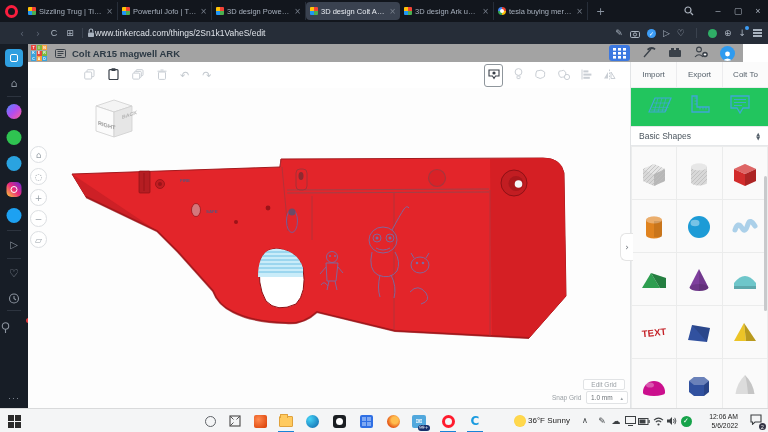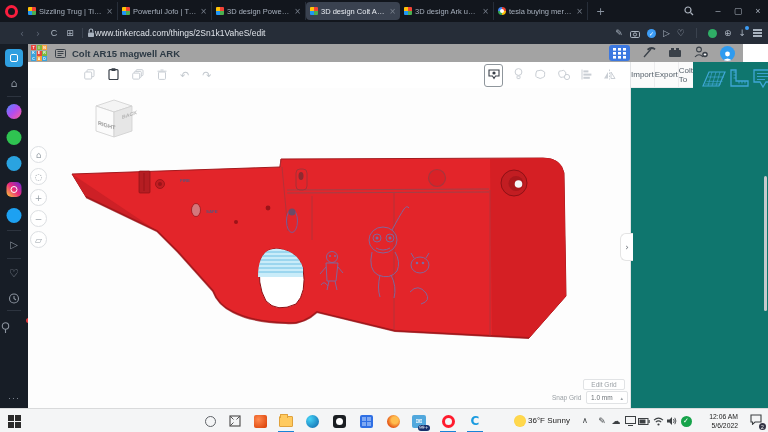--- a/index.html
+++ b/index.html
@@ -73,21 +73,21 @@
 .sel-box{border:1px solid #8f969c;border-radius:3px;padding:1.5px 2.5px;background:#fff}
 
 .canvas{position:absolute;left:0;top:26px;width:602px;height:320px;background:#fdfdfd}
 .navcol{position:absolute;left:2px;width:17px;height:17px;border:1px solid #dcdfe2;border-radius:50%;background:#fff;color:#9aa2a9;display:flex;align-items:center;justify-content:center;font-size:9px}
 .editgrid{position:absolute;left:555px;top:291px;width:42px;height:11px;background:#fff;border:1px solid #e1e3e5;border-radius:2px;color:#9aa0a5;font-size:6.5px;display:flex;align-items:center;justify-content:center}
 .snaplabel{position:absolute;left:524px;top:306px;font-size:6.5px;color:#9aa0a5}
 .snapsel{position:absolute;left:558px;top:303px;width:42px;height:13px;background:#fff;border:1px solid #e1e3e5;border-radius:2px;color:#6a7075;font-size:6.5px;display:flex;align-items:center;justify-content:space-between;padding:0 4px}
 .collapse{position:absolute;left:592px;top:189px;width:13px;height:28px;background:#fff;border:1px solid #e4e4e4;border-right:none;border-radius:6px 0 0 6px;display:flex;align-items:center;justify-content:center;color:#6d737a;font-size:9px;z-index:5}
 
 
-.panel{width:138px;background:#0f766e;border-left:1px solid #e2e4e6;display:flex;position:relative}
+.panel{width:138px;background:#22c55e;border-left:1px solid #e2e4e6;display:flex;flex-direction:column;position:relative}
 .panel-actions{height:26px;display:flex;background:#fbfbfb;border-bottom:1px solid #ececee}
 .panel-actions div{flex:1;display:flex;align-items:center;justify-content:center;font-size:8px;color:#55606a;border-left:1px solid #ececee}
 .panel-icons{height:38px;display:flex;align-items:center;justify-content:space-around;padding:0 8px}
 .panel-dd{height:20px;background:#fff;border-top:1px solid #e6e8ea;border-bottom:1px solid #e6e8ea;display:flex;align-items:center;padding:0 8px;font-size:8.5px;color:#4c565f}
 .dd-caret{margin-left:auto;display:flex;flex-direction:column;line-height:4px;font-size:5px;color:#55606a}
 .shape-grid{flex:1;display:grid;grid-template-columns:repeat(3,1fr);grid-auto-rows:52px;gap:1px;background:#ebecec;padding:1px 1px 0 1px;overflow:hidden}
 .tile{background:#fafafa;display:flex;align-items:center;justify-content:center}
 .pscroll{position:absolute;right:1px;top:114px;width:3px;height:135px;background:#c8cacc;border-radius:2px;z-index:4}
 
 
@@ -497,20 +497,27 @@
                 <path d="M6.5 4 H9 M6.5 7 H9 M6.5 10 H9 M12 15.5 V13 M15 15.5 V13 M18 15.5 V13" stroke="#3fa7d6" stroke-width="0.9"></path>
               </svg>
           </span>
           <span>
             <svg width="24" height="22" viewBox="0 0 24 22">
                 <path d="M3 2 H21 V14 H15 L12 19 L9 14 H3 Z" fill="none" stroke="#3fa7d6" stroke-width="1.3"></path>
                 <path d="M6 5.5 H18 M6 8.5 H18 M6 11.5 H14" stroke="#3fa7d6" stroke-width="0.9"></path>
               </svg>
           </span>
         </div>
+        <div class="panel-dd">
+          <span>Basic Shapes</span>
+          <span class="dd-caret glyph">
+            <span>▲</span>
+              <span>▼</span>
+          </span>
+        </div>
 
         <div class="shape-grid">
 
           <div class="tile">
             <svg width="34" height="34" viewBox="0 0 34 34">
               <g fill="#d8d8d8">
                   <polygon points="6,13 17,8 28,13 17,18"></polygon>
                   <polygon points="6,13 17,18 17,30 6,25"></polygon>
                   <polygon points="28,13 17,18 17,30 28,25"></polygon>
                 </g>

